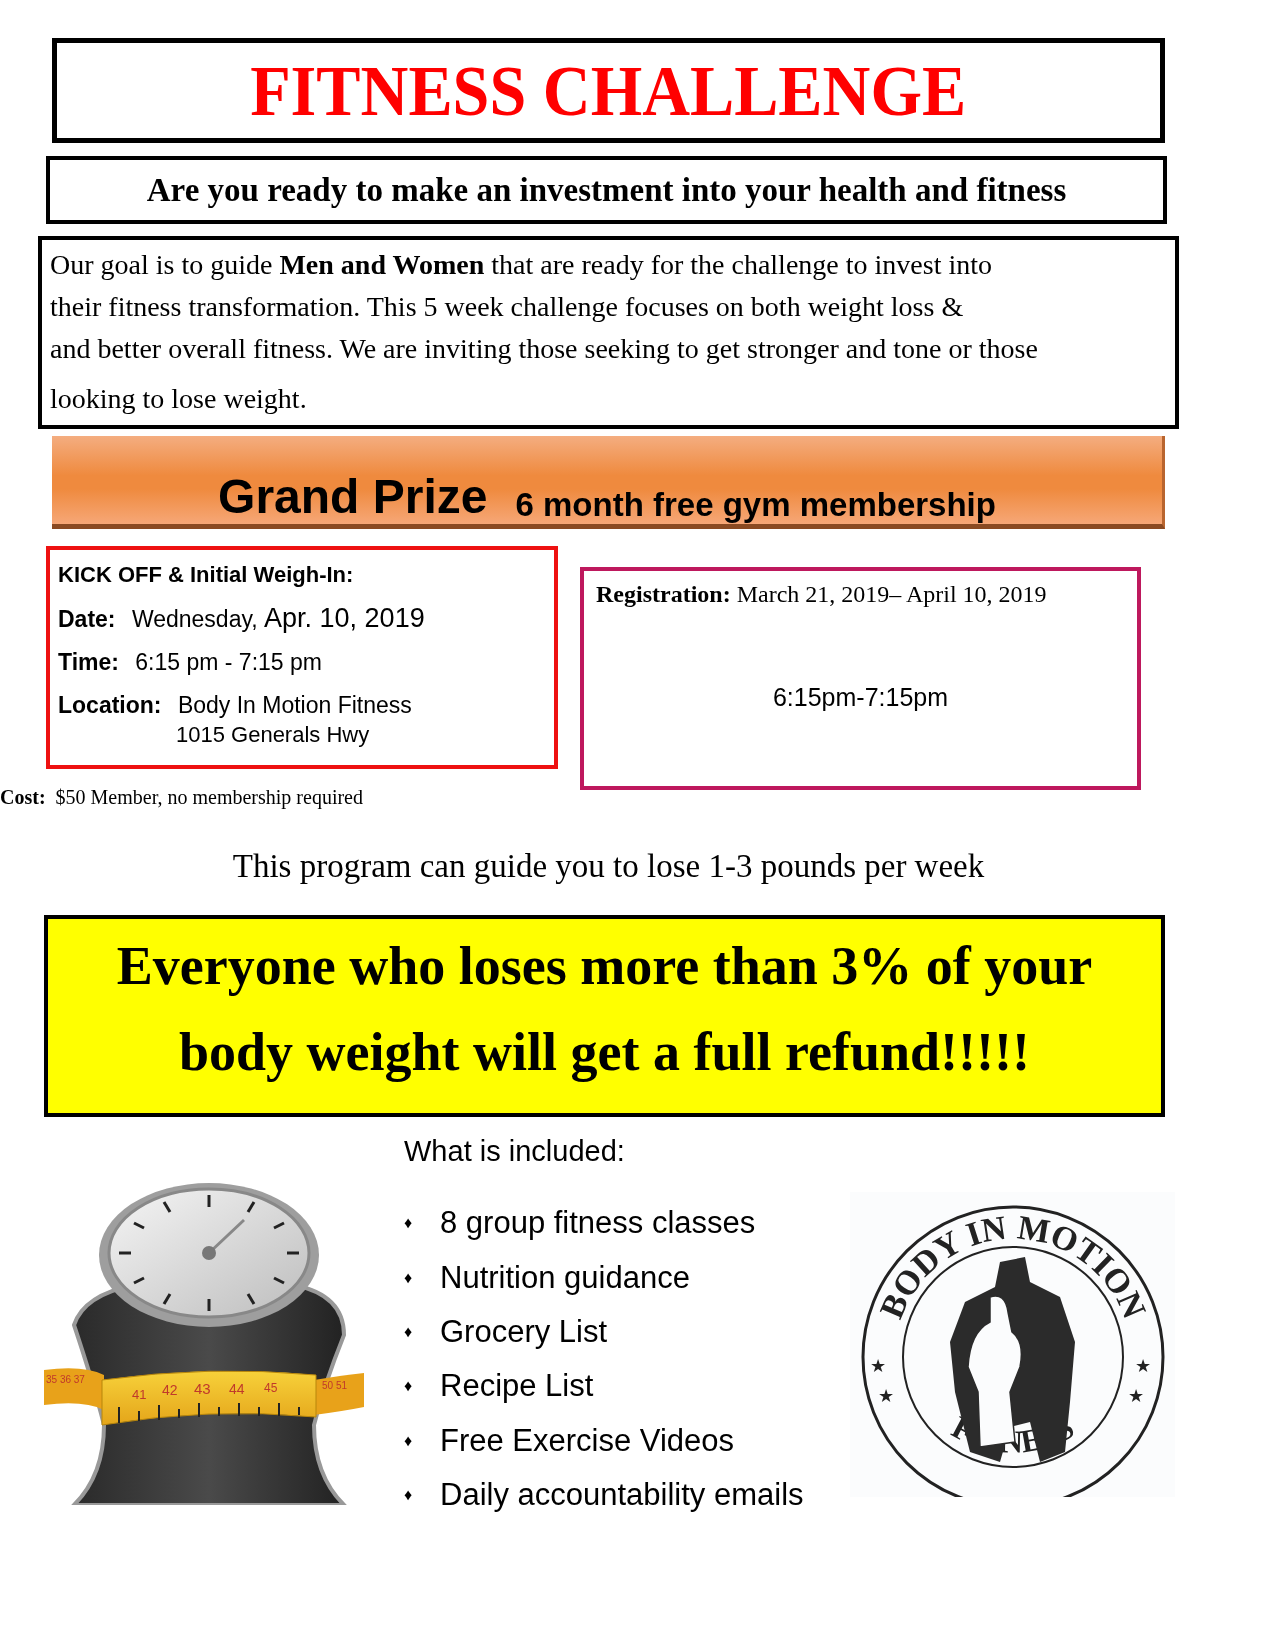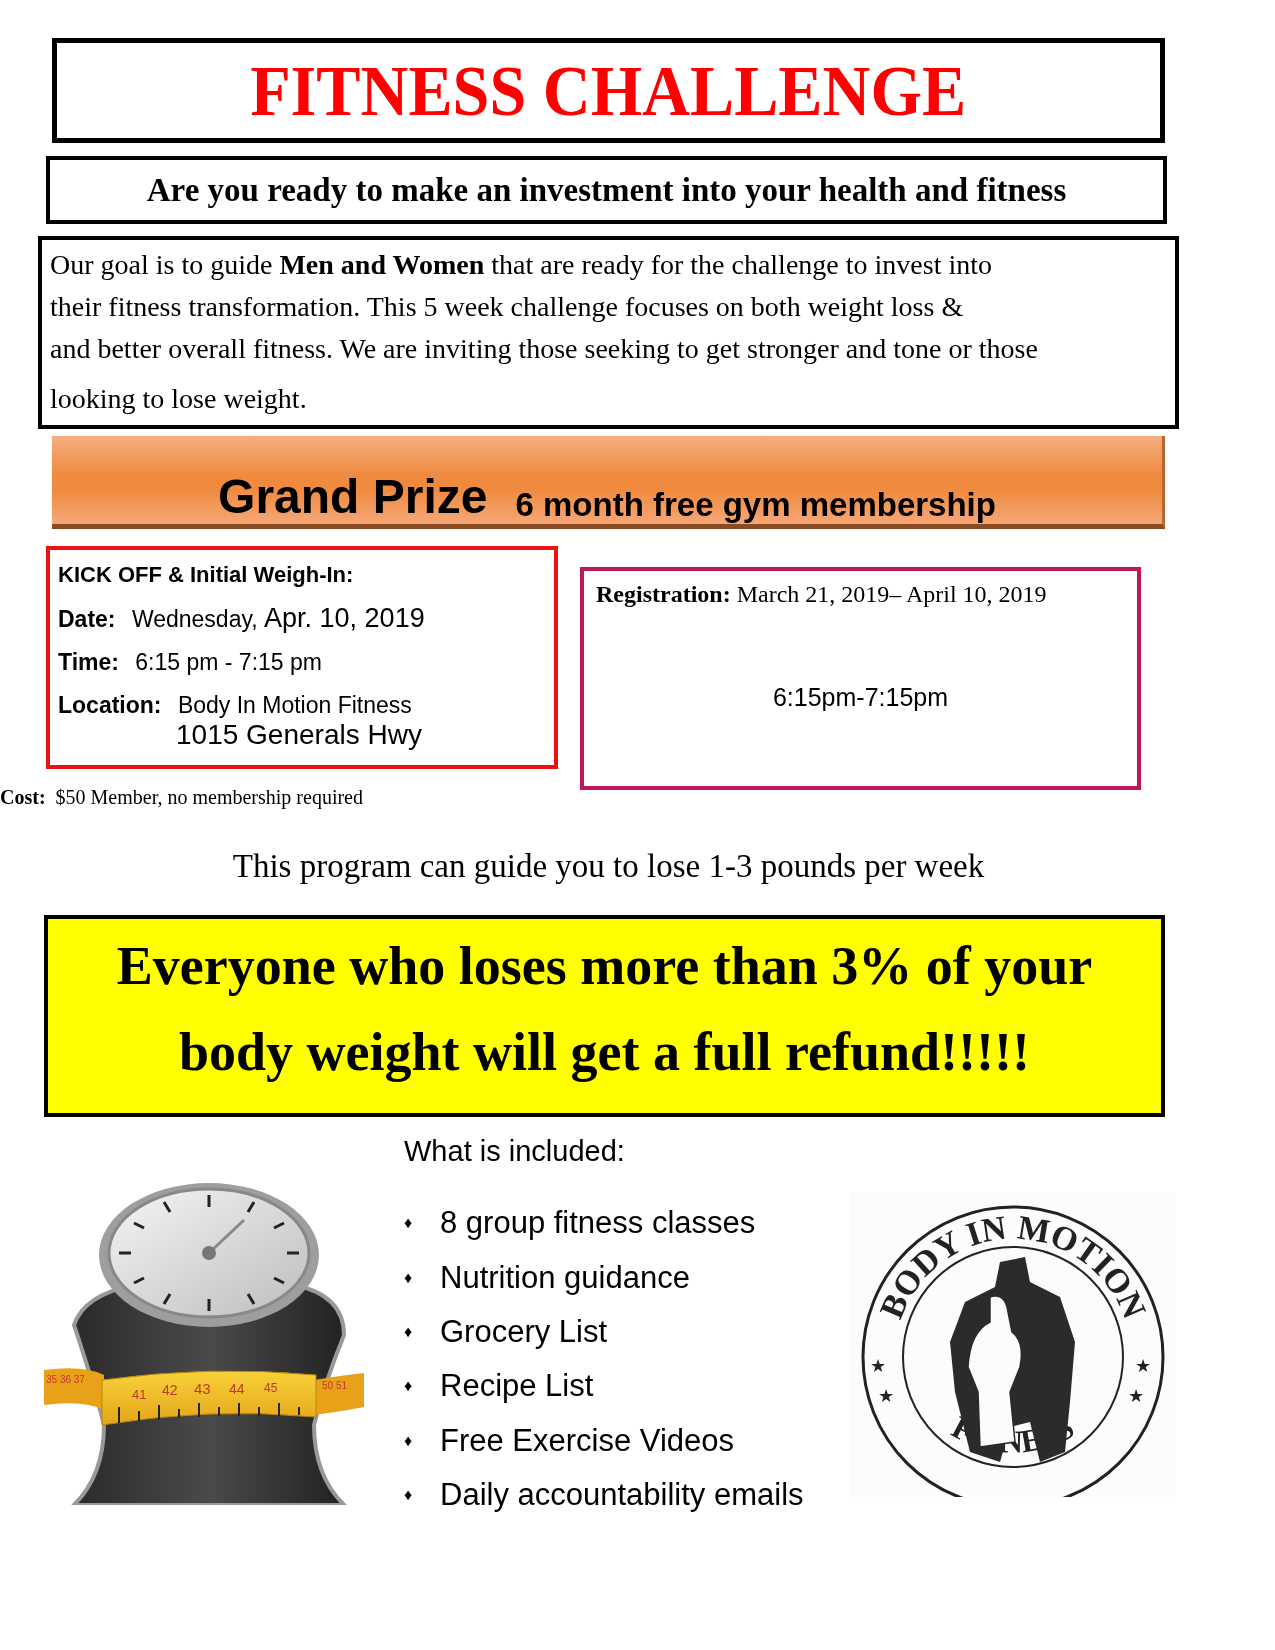--- a/index.html
+++ b/index.html
@@ -24,21 +24,21 @@
   .prize-label { font-family:"Liberation Sans", sans-serif; font-weight:bold; font-size:48px; margin-right:28px; }
   .prize-value { font-family:"Liberation Sans", sans-serif; font-weight:bold; font-size:33px; }
 
   
   .kick-box { left:46px; top:546px; width:512px; height:223px; border:4px solid #e11; padding:10px 0 0 8px; font-family:"Liberation Sans", sans-serif; }
   .kick-title { font-weight:bold; font-size:22px; line-height:30px; }
   .kick-row { font-size:23px; margin-top:13px; line-height:30px; white-space:nowrap; }
   .kick-row .lbl { font-weight:bold; }
   .kick-row .val { margin-left:10px; }
   .kick-row .big { font-size:27px; }
-  .kick-addr { font-size:28px; margin-left:118px; line-height:30px; }
+  .kick-addr { font-size:22px; margin-left:118px; line-height:30px; }
 
   
   .reg-box { left:580px; top:546px; width:561px; height:223px; border:4px solid #be185d; padding:10px 0 16px 12px;margin-top:21px; }
   .reg-line { font-size:24px; white-space:nowrap; }
   .reg-line .lbl { font-weight:bold; }
   .sched { position:absolute; left:0; right:0; top:102px; text-align:center; font-family:"Liberation Sans", sans-serif; font-size:25px; line-height:48px; }
   .sched .lbl { font-weight:bold; }
 
   
   .cost { left:0; top:786px; width:1217px; text-align:left; font-size:20px; white-space:nowrap; }

